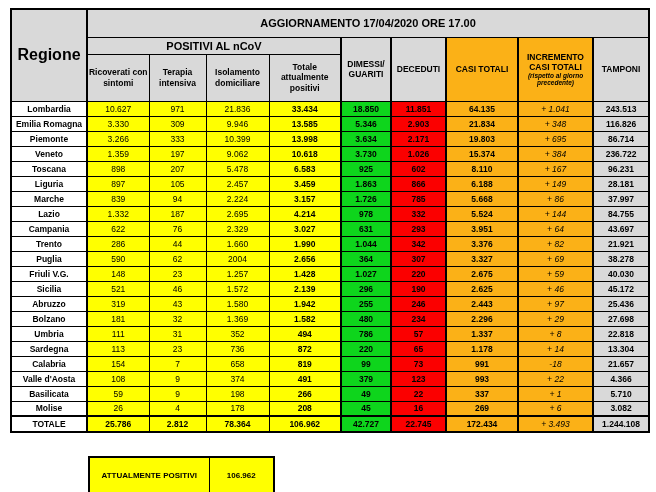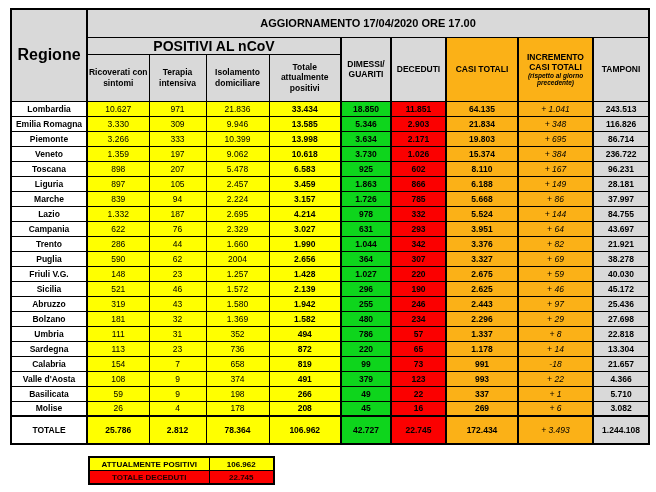--- a/index.html
+++ b/index.html
@@ -16,53 +16,53 @@
   }
   table.main td{
     border:1px solid #000;
     text-align:center;vertical-align:middle;
     padding:0;overflow:hidden;
     font-family:"Liberation Sans",sans-serif;
     color:#000;
   }
   .title-cell{font-size:11px;font-weight:bold;background:var(--gray);}
   .regione-cell{font-size:16px;font-weight:bold;background:var(--gray);}
-  .group-cell{font-size:14px;font-weight:bold;background:var(--gray);}
+  .group-cell{font-size:11px;font-weight:bold;background:var(--gray);}
   .sub-hdr{font-size:8.5px;font-weight:bold;line-height:1.2;background:var(--gray);}
   .hdr-orange{background:var(--orange);}
   .inc-note{font-size:6.5px;font-style:italic;font-weight:600;display:block;line-height:1.1;}
   .bl2{border-left-width:2px !important;}
   .bt2{border-top-width:2px !important;}
   tr.hrow1{height:28px;}
   tr.hrow2{height:17px;}
   tr.hrow3{height:47px;}
   tr.drow{height:15px;padding-left:45px;}
   tr.drow td{font-size:8.5px;}
-  tr.trow{height:28px;}
+  tr.trow{height:16px;}
   tr.trow td{font-size:8.5px;font-weight:bold;}
   td.c-region{background:#ffffff;font-weight:bold;font-size:8.8px;}
   td.c-yellow{background:var(--yellow);}
   td.c-green{background:var(--green);font-weight:bold;}
   td.c-red{background:var(--red);font-weight:bold;color:#200000;}
   td.c-orange{background:var(--orange);font-weight:bold;}
   td.c-gray{background:var(--gray);font-weight:bold;}
   td.c-bold{font-weight:bold;}
   td.c-inc{font-weight:400;font-style:italic;}
   tr.trow td.c-region{background:#ffffff;}
   tr.trow td.c-yellow{font-weight:bold;margin-top:16px;}
   tr.trow td.c-inc{font-weight:400;}
   
   table.summary{
     position:absolute;left:88px;top:456px;width:185px;
     border-collapse:collapse;table-layout:fixed;
     border:2px solid #000;
   }
   table.summary td{
     border:1px solid #000;text-align:center;vertical-align:middle;
-    padding:0;font-size:8px;font-weight:bold;height:12px;color:#000;
+    padding:11px;font-size:8px;font-weight:bold;height:12px;color:#000;
   }
   tr.s-yellow td{background:var(--yellow);}
   tr.s-green td{background:var(--green);}
   tr.s-red td{background:var(--red);color:#200000;}
 </style>
 </head>
 <body>
 
 <table class="main">
   <colgroup>

